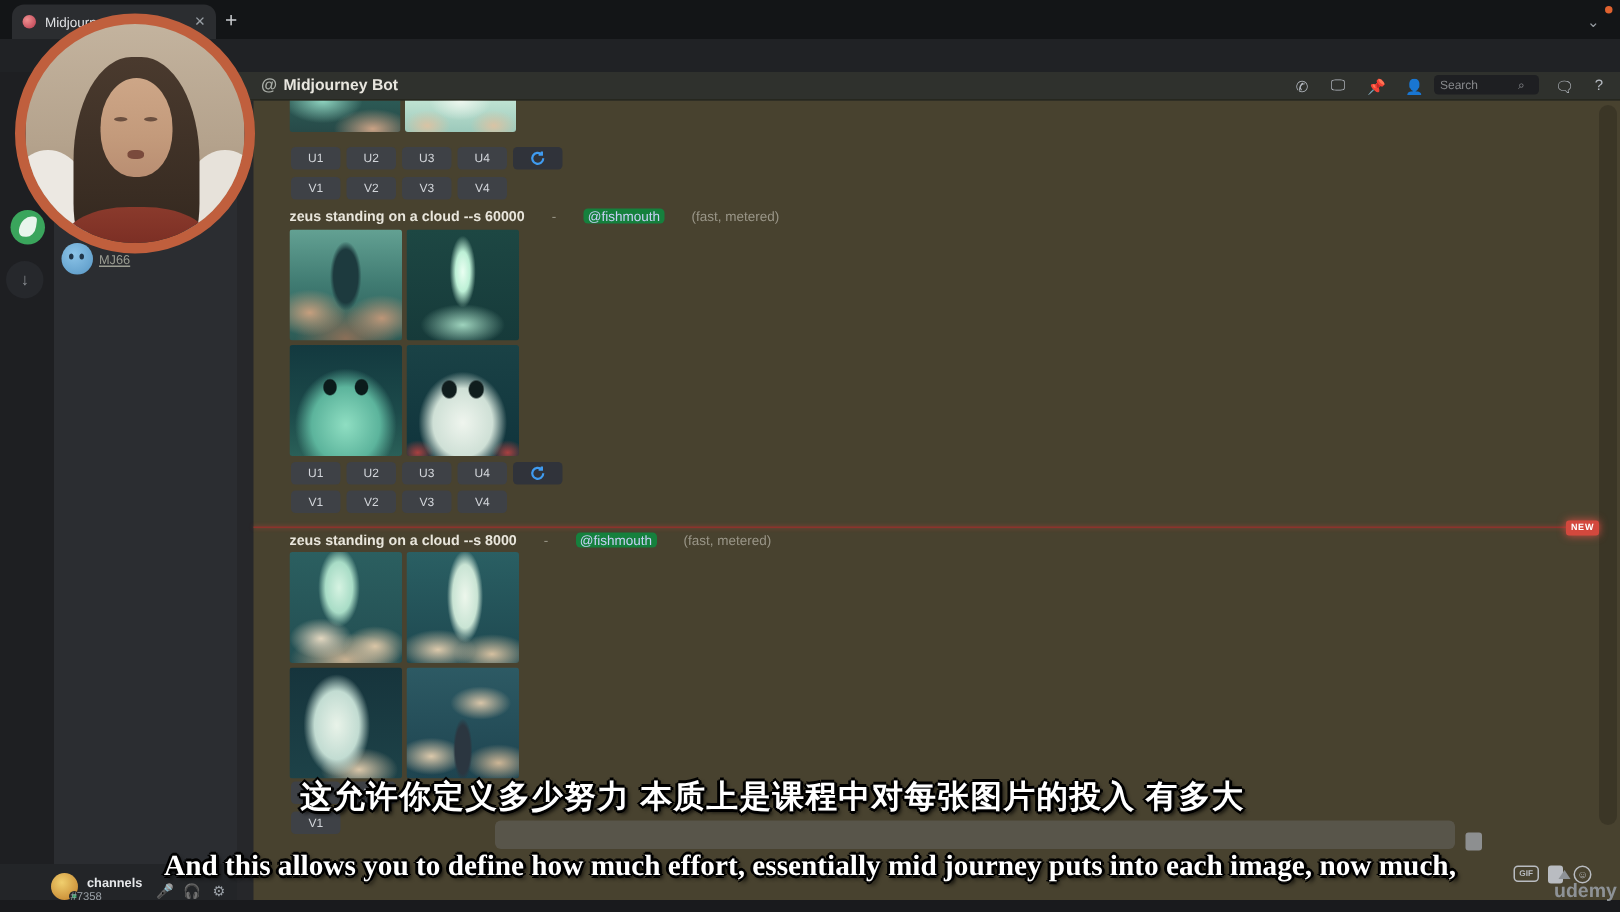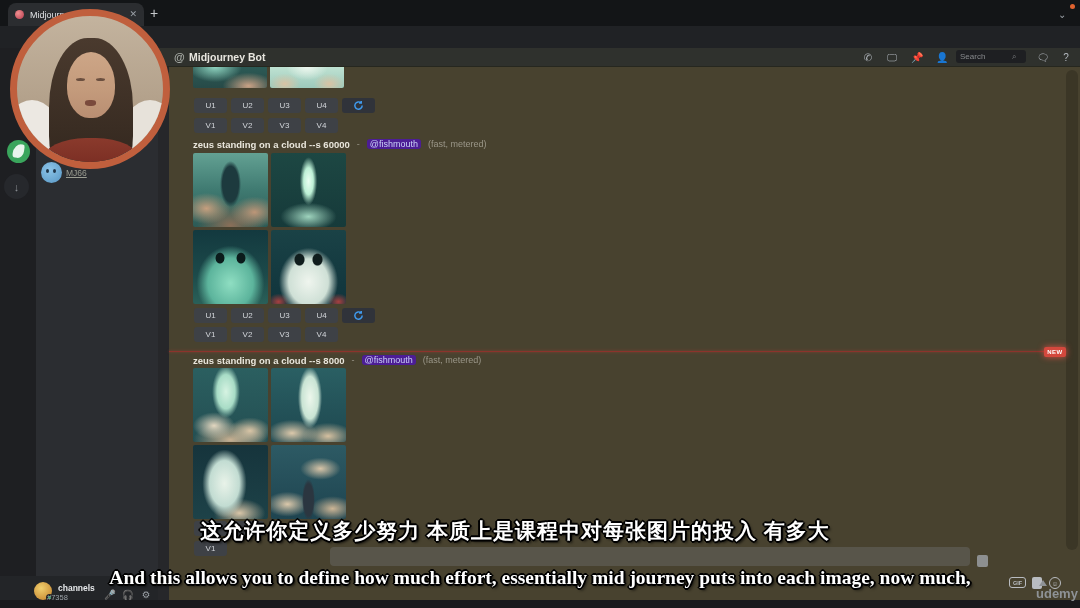--- a/index.html
+++ b/index.html
@@ -57,24 +57,24 @@
   .dm-avatar .e { position:absolute; width:3px; height:4px; background:#20364a; border-radius:50%; top:7px; }
   .dm-label { position:absolute; left:66px; top:168px; color:#9b9d92; font-size:8.5px;text-decoration:underline; }
 
   
   .tile { position:absolute; width:75px; height:74px; border-radius:2px; }
   .strip-tile { position:absolute; width:74px; height:21px; border-radius:0 0 2px 2px; }
   .btn { position:absolute; width:33px; height:15px; background:#3e4146; border-radius:3px;
          color:#d2d5da; font-size:8px; display:flex; align-items:center; justify-content:center; cursor:pointer; }
   .btn-redo { position:absolute; width:33px; height:15px; background:#30333a; border-radius:3px;
               display:flex; align-items:center; justify-content:center; }
-  .msg { position:absolute; height:12px; display:flex; align-items:center; gap:7px; white-space:nowrap; }
+  .msg { position:absolute; height:12px; display:flex; align-items:center; gap:18px; white-space:nowrap; }
   .mprompt { color:#e9e6dc; font-size:9.5px; font-weight:bold; }
   .msep { color:#9a9688; font-size:9px; }
-  .mmention { background:#4c1d95; color:#c9d0f7; font-size:9px; padding:0 3px; border-radius:3px; }
+  .mmention { background:#15803d; color:#c9d0f7; font-size:9px; padding:0 3px; border-radius:3px; }
   .mmeta { color:#9a9688; font-size:9px; }
   .newline { position:absolute; left:169px; top:351px; width:897px; height:1px; background:#8c332c;
              box-shadow:0 0 3px rgba(220,70,60,.6); }
   .newbadge { position:absolute; left:1044px; top:347px; width:22px; height:10px; background:#d3483d;
               border-radius:2px; color:#fff; font-size:6px; font-weight:bold;
               display:flex; align-items:center; justify-content:center; letter-spacing:.5px;
               box-shadow:0 0 6px rgba(230,80,70,.9); }
 
   .inputbar { position:absolute; left:330px; top:547px; width:640px; height:19px;
               background:rgba(125,128,134,.32); border-radius:4px; }

